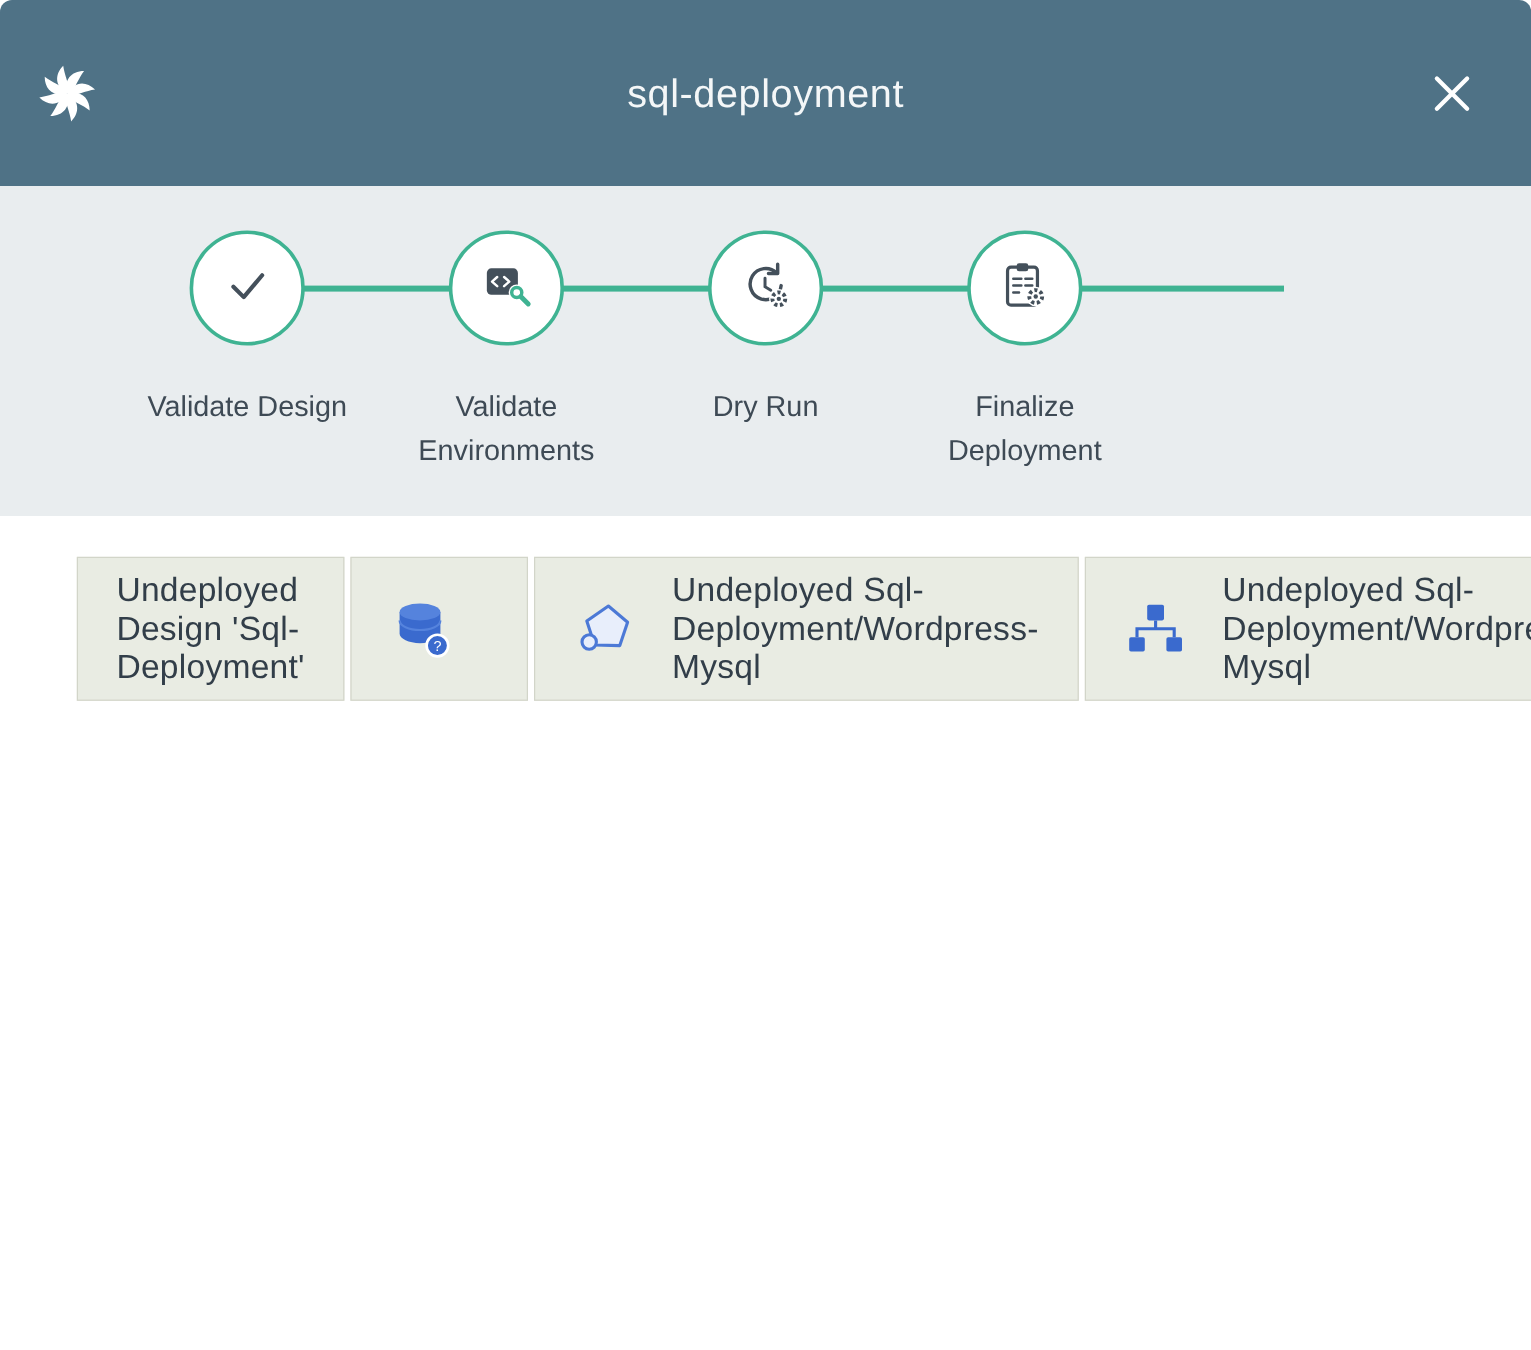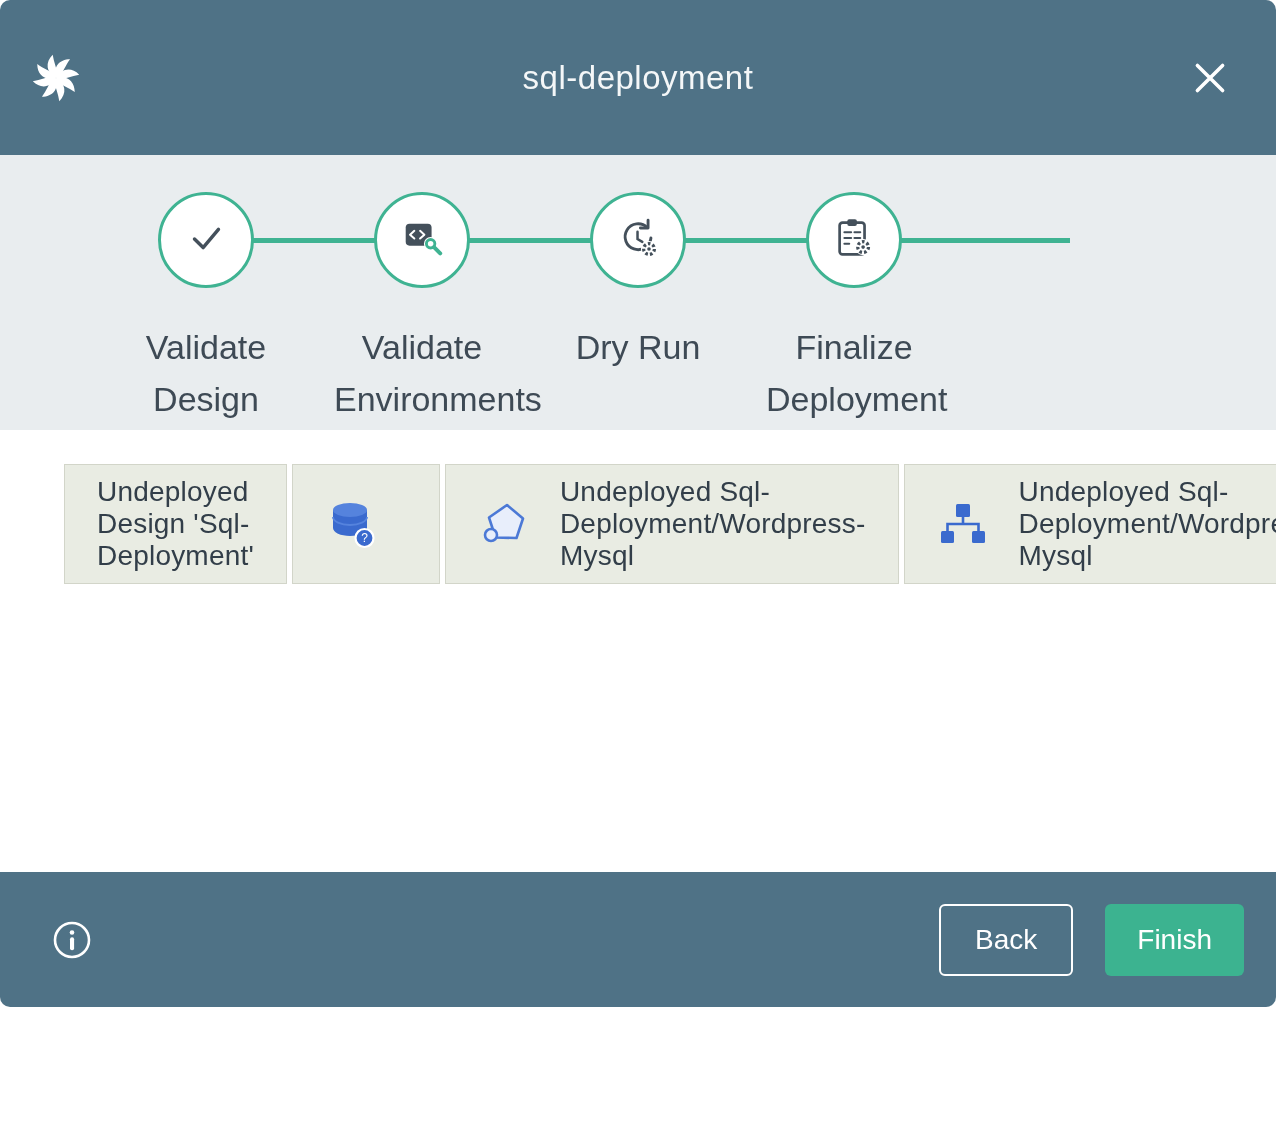--- a/index.html
+++ b/index.html
@@ -2,21 +2,21 @@
 <html><head>
 <meta charset="utf-8">
 <style>
   * { margin: 0; padding: 0; box-sizing: border-box; }
   html, body { width: 1276px; height: 1125px; }
   body {
     font-family: "Liberation Sans", "DejaVu Sans", sans-serif;
     background: #ffffff;
     overflow: hidden;
   }
-  .dialog { width: 1276px; height: 1007px; display: flex; flex-direction: column; border-radius: 10px; overflow: hidden; }
+  .dialog { width: 1276px; height: 1125px; display: flex; flex-direction: column; border-radius: 10px; overflow: hidden; }
 
   
   .header {
     height: 155px; flex: 0 0 155px;
     background: #4F7286;
     position: relative;
     display: flex; align-items: center; justify-content: center;
   }
   .header .title { color: #f4f7f8; font-size: 33px; font-weight: 400; letter-spacing: 0.5px; }
   .logo { position: absolute; left: 30px; top: 50%; transform: translateY(-50%); width: 52px; height: 52px; display: flex; align-items: center; justify-content: center; }
@@ -36,21 +36,21 @@
   }
   .step { width: 216px; display: flex; flex-direction: column; align-items: center; z-index: 1; }
   .step-circle {
     width: 96px; height: 96px; border-radius: 50%;
     border: 3.5px solid #3FB392; background: #ffffff;
     display: flex; align-items: center; justify-content: center;
   }
   .step.current .step-circle { background: #CCD6DA; }
   .step-label {
     margin-top: 34px; max-width: 176px;
-    text-align: center; font-size: 34px; line-height: 1.52; color: #3E4A55;
+    text-align: center; font-size: 24px; line-height: 1.52; color: #3E4A55;
   }
 
   
   .content { flex: 1 1 auto; background: #ffffff; padding: 34px 64px 0 64px; }
   .log { display: flex; flex-direction: row; gap: 5px; }
   .log-row {
     background: #E9ECE3; border: 1px solid #D2D5C9;
     min-height: 113px; display: flex; align-items: center; padding: 0 32px;
   }
   .log-row.with-icon { min-height: 120px; }
@@ -217,27 +217,14 @@
             <rect x="4" y="33" width="13" height="12" rx="1.5" fill="#3A6ACE"></rect>
             <rect x="35" y="33" width="13" height="12" rx="1.5" fill="#3A6ACE"></rect>
           </svg>
         </span>
         <span class="row-text">Undeployed Sql-Deployment/Wordpress-Mysql</span>
       </div>
 
     </div>
   </div>
 
-  <div class="footer">
-    <button class="info-btn" aria-label="info">
-      <svg width="42" height="42" viewBox="0 0 42 42" aria-hidden="true">
-        <circle cx="21" cy="21" r="17" fill="none" stroke="#ffffff" stroke-width="2.6"></circle>
-        <circle cx="21" cy="13.5" r="2.3" fill="#ffffff"></circle>
-        <rect x="19" y="18.2" width="4.1" height="13" rx="2" fill="#ffffff"></rect>
-      </svg>
-    </button>
-    <div class="footer-buttons">
-      <button class="btn btn-back">Back</button>
-      <button class="btn btn-finish">Finish</button>
-    </div>
-  </div>
 
 </div>
 
 </body></html>

